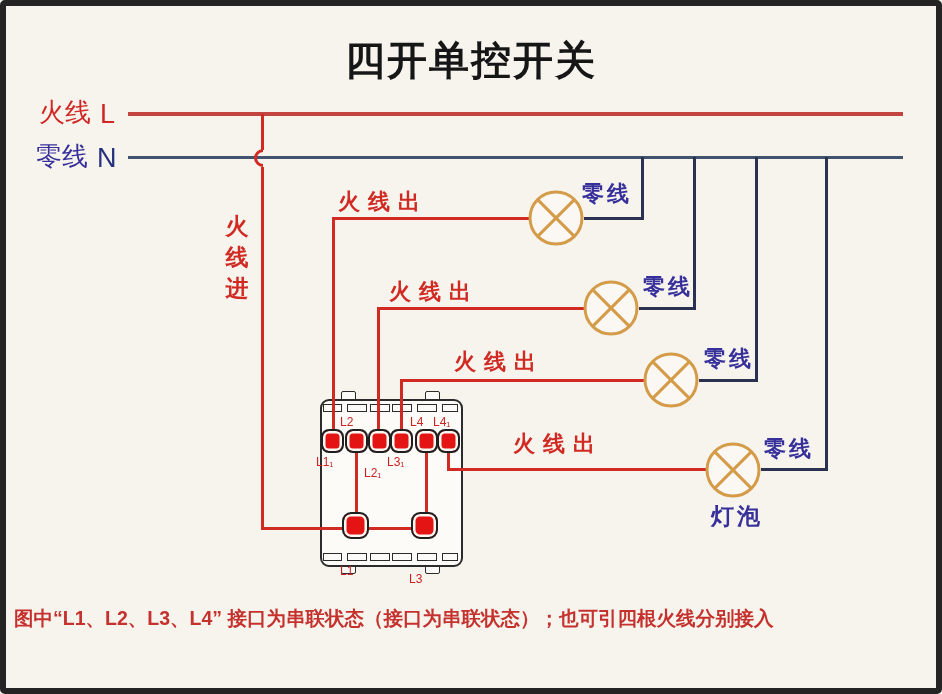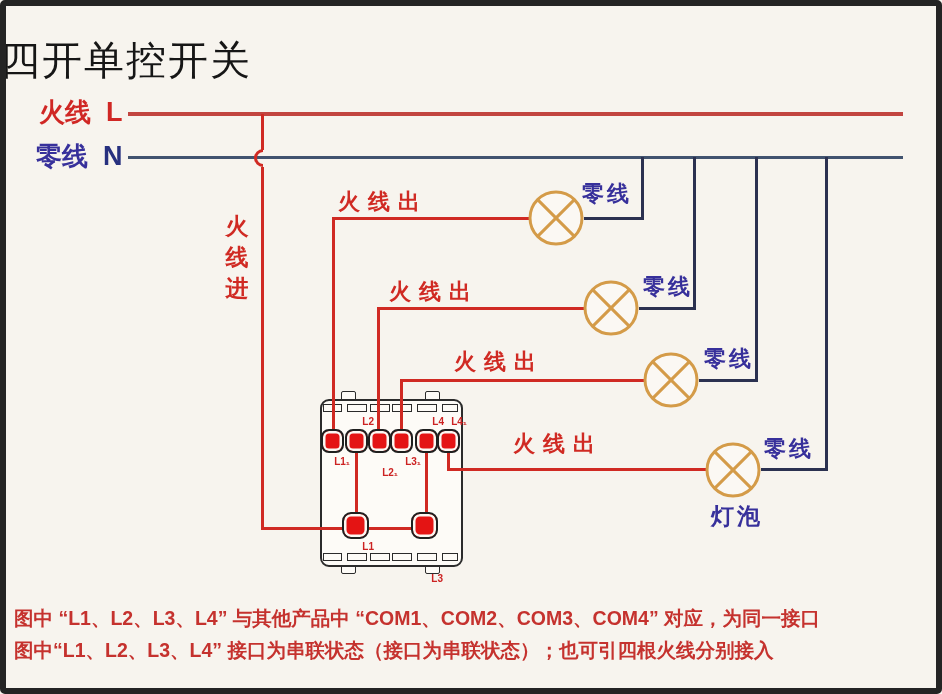--- a/index.html
+++ b/index.html
@@ -2,41 +2,41 @@
 <html><head>
 <meta charset="utf-8">
 <style>
   html,body{margin:0;padding:0;background:#e9e6e0;}
   .stage{
     position:relative;width:942px;height:694px;background:#f7f4ee;
     font-family:"Liberation Sans","DejaVu Sans",sans-serif;overflow:hidden;
   }
   .abs{position:absolute;}
   .frame{position:absolute;inset:0;border:6px solid #242424;border-radius:5px;pointer-events:none;z-index:50;}
-  .title{left:0;right:0;top:33px;font-size:40px;font-weight:normal;color:#161616;letter-spacing:2px;}
-  .legend{display:flex;align-items:center;gap:15px;font-weight:bold;}
+  .title{left:0;right:0;top:33px;text-align:center;font-size:40px;font-weight:bold;color:#161616;letter-spacing:2px;}
+  .legend{display:flex;align-items:flex-end;gap:9px;font-weight:normal;}
   .legend .cn{font-size:26px;}
   .legend .letter{font-size:27px;}
   .red-t{color:#d02724;}
   .indigo-t{color:#37309b;}
   .navy-t{color:#27307f;}
   .hline,.vline{background:#d02a23;}
   .hline{height:3px;}
   .vline{width:3px;}
   .blue{background:#2b3150 !important;}
   .live-main{background:#c24540;height:4px;}
   .neutral-main{background:#41536f;height:3px;}
   .hop{width:18px;height:18px;border:3.5px solid #d02a23;border-radius:50%;
        clip-path:inset(-3px 50% -3px -3px);box-sizing:border-box;background:transparent;}
   .switch-body{border:2.5px solid #2b2b2b;border-radius:9px;background:#fdfbf7;box-sizing:border-box;}
   .slot{height:8px;border:1.5px solid #2b2b2b;background:#fdfbf7;box-sizing:border-box;}
   .tab{width:15px;height:14px;border:1.5px solid #2b2b2b;background:#fdfbf7;box-sizing:border-box;border-radius:2px;}
   .terminal{background:#e41414;border:2px solid #1f1f1f;border-radius:8px;
             box-shadow:inset 0 0 0 2.5px #faf7f2;box-sizing:border-box;}
-  .t-label{font-size:10px;font-weight:bold;color:#cc2222;width:34px;text-align:right;transform:translateX(-50%);line-height:12px;}
+  .t-label{font-size:12px;font-weight:normal;color:#cc2222;width:34px;text-align:left;transform:translateX(-50%);line-height:12px;}
   .live-out{font-size:22px;font-weight:bold;color:#d02a23;letter-spacing:8px;white-space:nowrap;}
   .neutral-lbl{font-size:22px;font-weight:bold;color:#37309b;letter-spacing:3px;white-space:nowrap;}
   .bulb-lbl{font-size:23px;font-weight:bold;color:#37309b;letter-spacing:3px;}
   .live-in-lbl{font-size:23px;font-weight:bold;color:#d02a23;line-height:31px;white-space:pre-line;width:26px;text-align:center;}
   .footnote{font-size:19.5px;font-weight:bold;color:#c5322e;line-height:32px;white-space:nowrap;}
 </style>
 </head>
 <body>
 
 <div class="stage">
@@ -129,35 +129,34 @@
 
   <div class="abs terminal" style="left:342px;top:512px;width:27px;height:27px;border-radius:9px;"></div>
   <div class="abs terminal" style="left:411px;top:512px;width:27px;height:27px;border-radius:9px;"></div>
 
   <div class="abs t-label" style="left:357px;top:416px;">L2</div>
   <div class="abs t-label" style="left:427px;top:416px;">L4</div>
   <div class="abs t-label" style="left:450px;top:416px;">L4₁</div>
   <div class="abs t-label" style="left:333px;top:456px;">L1₁</div>
   <div class="abs t-label" style="left:381px;top:467px;">L2₁</div>
   <div class="abs t-label" style="left:404px;top:456px;">L3₁</div>
-  <div class="abs t-label" style="left:357px;top:541px;">L1</div>
+  <div class="abs t-label" style="left:357px;top:565px;">L1</div>
   <div class="abs t-label" style="left:426px;top:573px;">L3</div>
 
   <div class="abs live-in-lbl" style="left:224px;top:211px;">火
 线
 进</div>
   <div class="abs live-out" style="left:338px;top:187px;">火线出</div>
   <div class="abs live-out" style="left:389px;top:277px;">火线出</div>
   <div class="abs live-out" style="left:454px;top:347px;">火线出</div>
   <div class="abs live-out" style="left:513px;top:429px;">火线出</div>
   <div class="abs neutral-lbl" style="left:582px;top:179px;">零线</div>
   <div class="abs neutral-lbl" style="left:643px;top:272px;">零线</div>
   <div class="abs neutral-lbl" style="left:704px;top:344px;">零线</div>
   <div class="abs neutral-lbl" style="left:764px;top:434px;">零线</div>
   <div class="abs bulb-lbl" style="left:711px;top:501px;text-align:right;">灯泡</div>
 
   <div class="abs footnote" style="left:14px;top:602px;">
-    <div>图中 “L1、L2、L3、L4” 与其他产品中 “COM1、COM2、COM3、COM4” 对应，为同一接口</div>
     <div>图中“L1、L2、L3、L4” 接口为串联状态（接口为串联状态）；也可引四根火线分别接入</div>
   </div>
 
   <div class="frame"></div>
 </div>
 
 </body></html>

